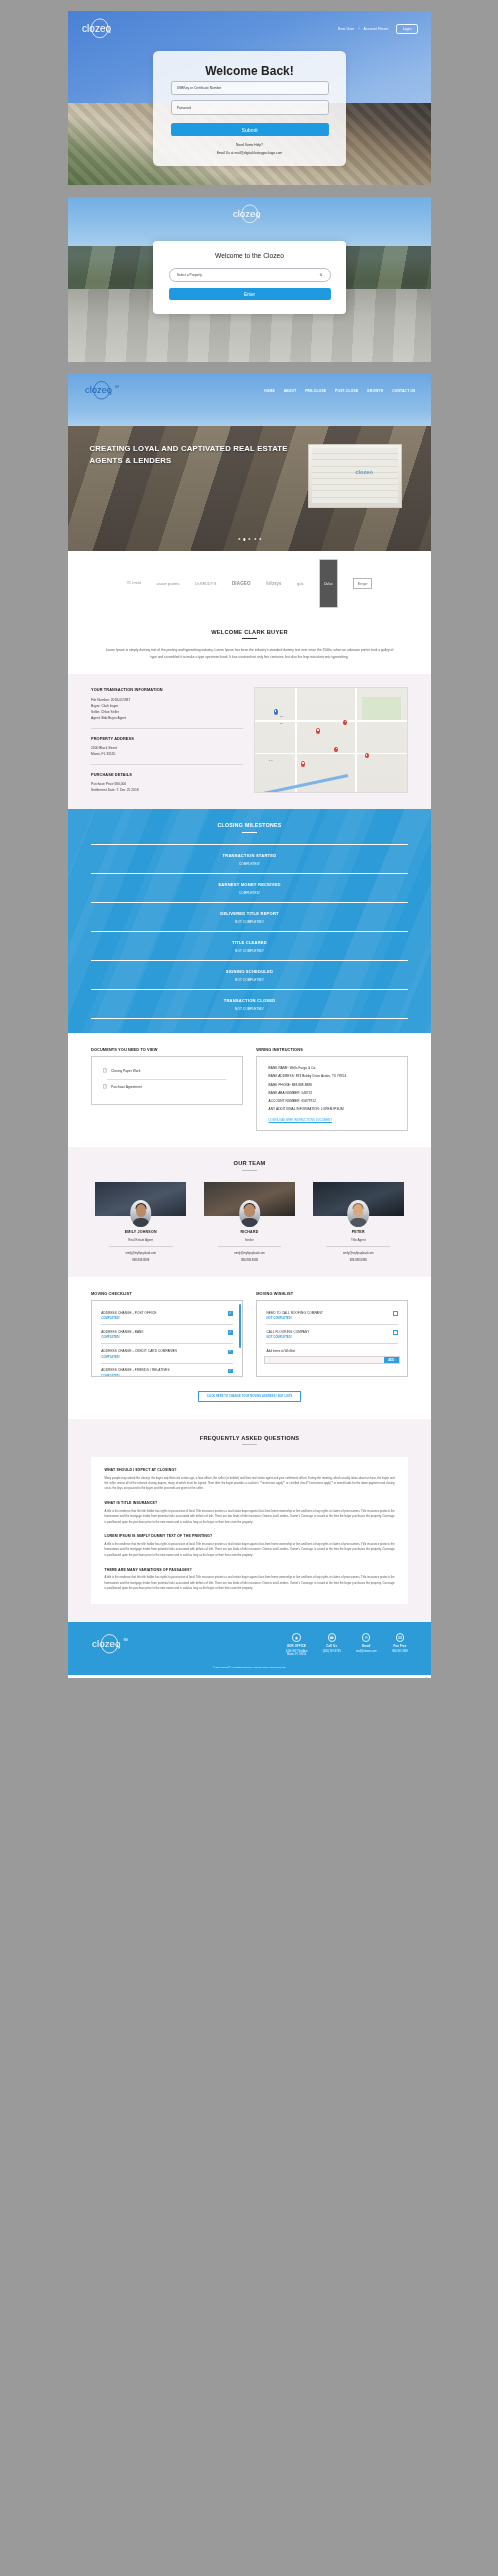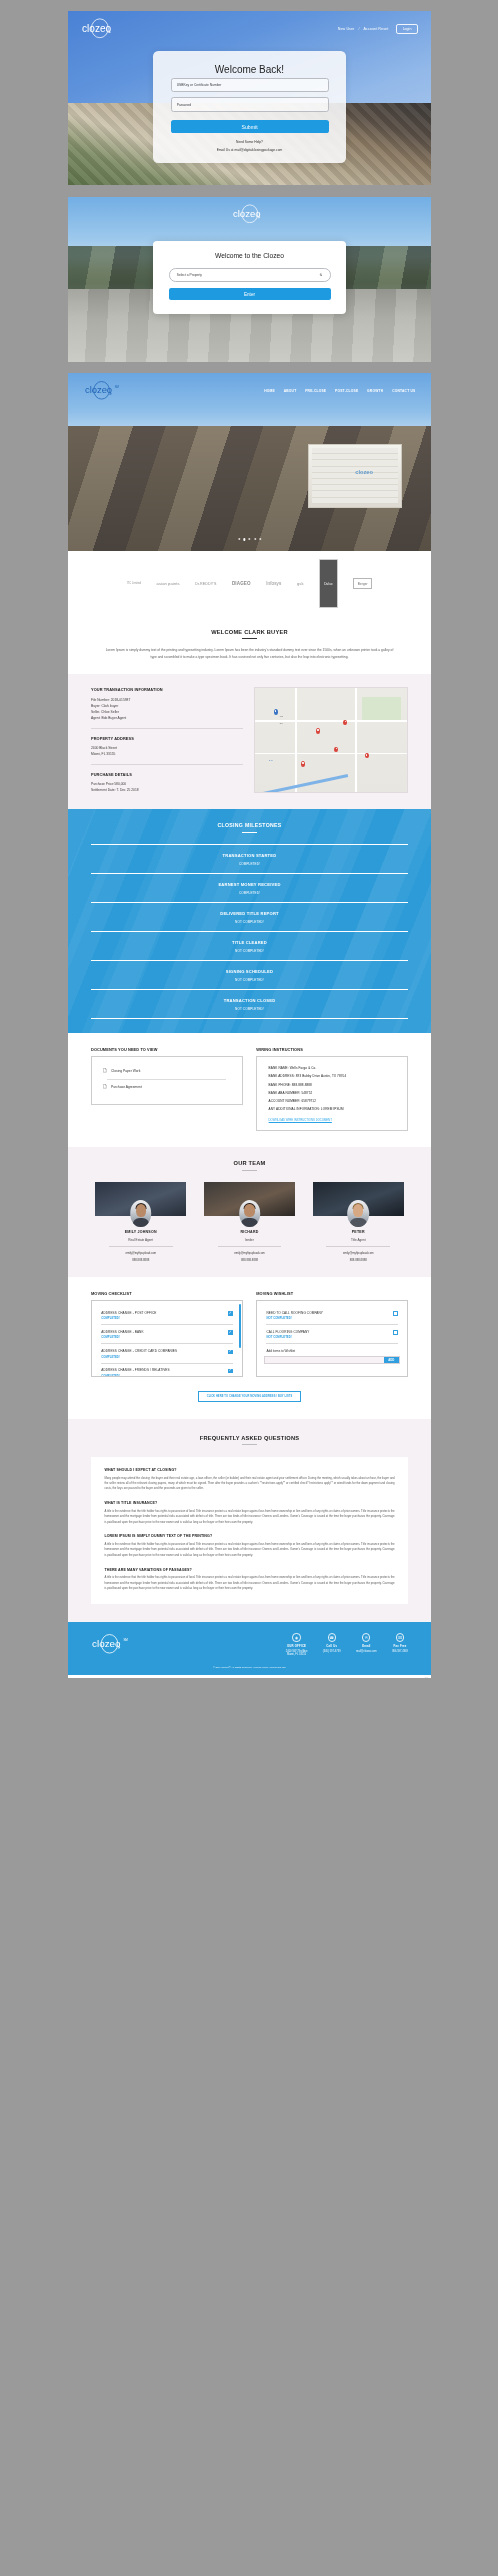--- a/index.html
+++ b/index.html
@@ -37,21 +37,21 @@
   .login-btn { border:0.5px solid rgba(255,255,255,.9); border-radius:2.1px; padding:2.1px 5.2px;
      font-size:3.6px; color:#fff; margin-left:4.1px; background:transparent; cursor:pointer;
      font-family:"Liberation Sans",sans-serif; }
 
   .login-card {
     position: relative; margin: 12.4px auto 0; width: 193px;
     background: rgba(250,250,252,.88); border-radius: 5.2px;
     padding: 12.4px 17.5px 10.3px; text-align:center;
     box-shadow: 0 1px 7.2px rgba(0,0,0,.10);
   }
-  .login-title { font-size: 10px; color:#222; font-weight:400; margin-bottom:3px; }
+  .login-title { font-size: 12px; color:#222; font-weight:700; margin-bottom:3px; }
   .lg-input {
     width:100%; height:14.4px; border:0.5px solid #b9bcc2; border-radius:2.6px;
     background: rgba(255,255,255,.55); font-size:3.3px; color:#3a3f46;
     padding: 0 5.2px; margin-bottom:5.2px; font-family:"Liberation Sans",sans-serif;
   }
   .lg-input::placeholder{ color:#3a3f46; }
   .lg-submit {
     width:100%; height:13px; border:none; border-radius:2.6px; background:#1e9ae0;
     color:#fff; font-size:5.2px; cursor:pointer; margin-top:3.1px;
     font-family:"Liberation Sans",sans-serif;
@@ -318,20 +318,23 @@
       </div>
       <div class="hero-links">
         <a href="#">HOME</a>
         <a href="#">ABOUT</a>
         <a href="#">PRE-CLOSE</a>
         <a href="#">POST-CLOSE</a>
         <a href="#">GROWTH</a>
         <a href="#">CONTACT US</a>
       </div>
     </div>
+    <div class="hero-head">
+      <h1>CREATING LOYAL AND CAPTIVATED REAL ESTATE AGENTS &amp; LENDERS</h1>
+    </div>
     <div class="hero-badge">clozeo</div>
     <div class="hero-dots">
       <i></i>
       <i class="on"></i>
       <i></i>
       <i></i>
       <i></i>
     </div>
   </div>
 

